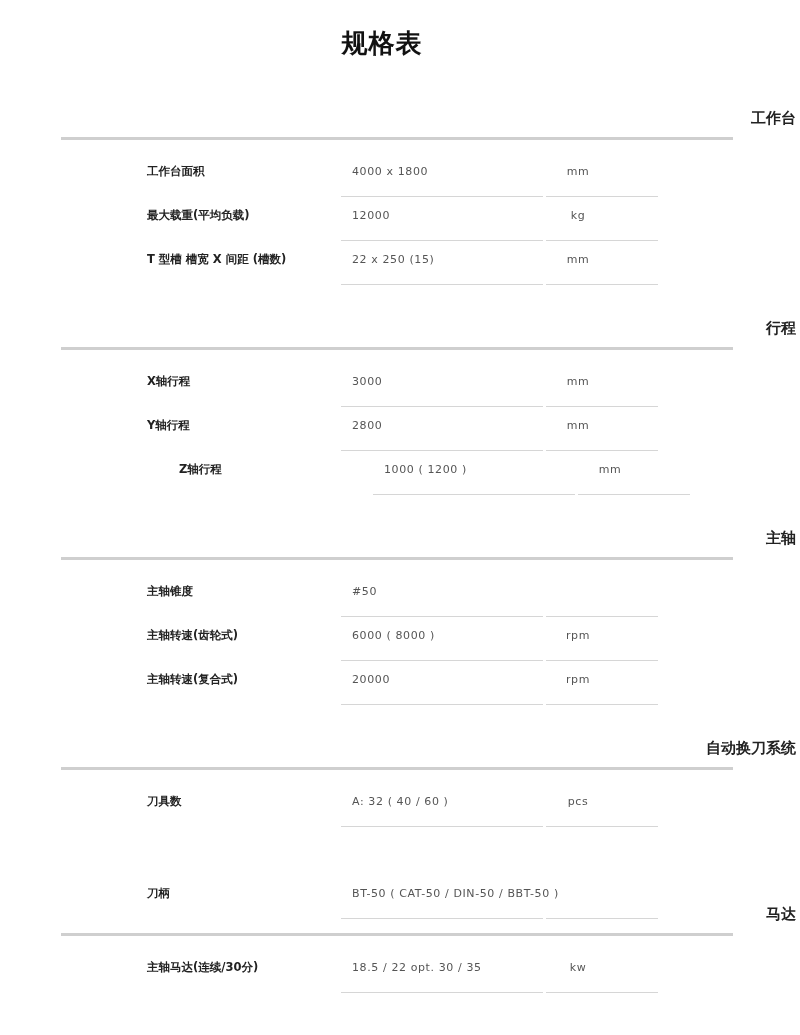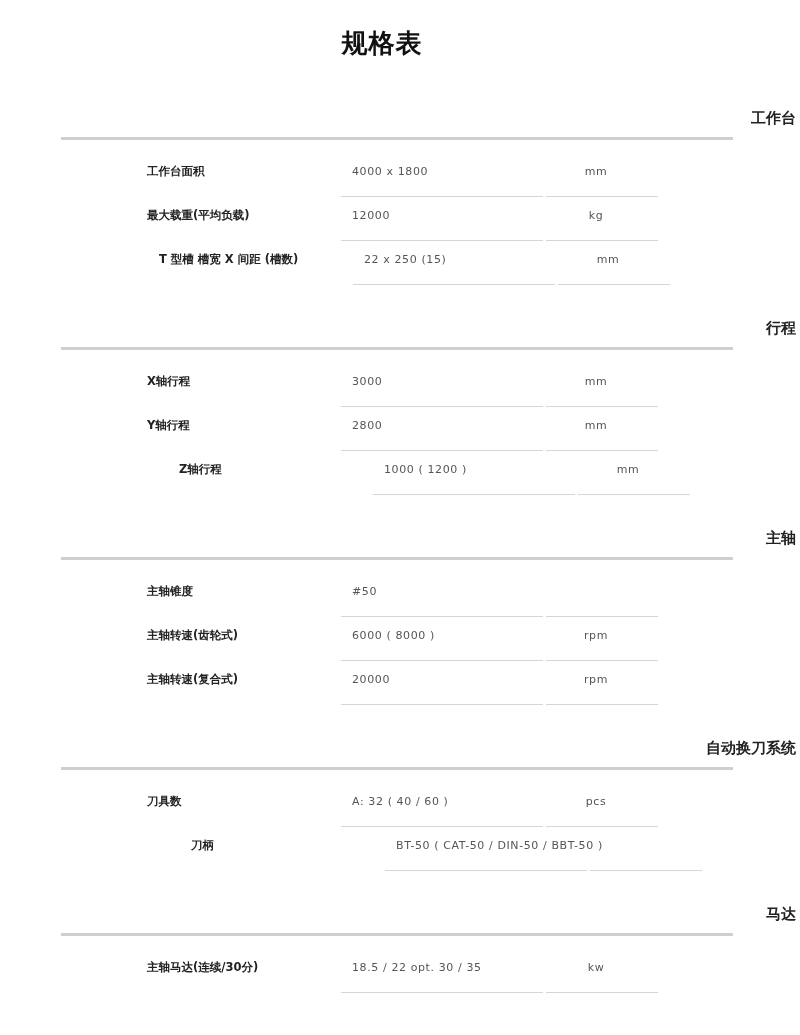--- a/index.html
+++ b/index.html
@@ -23,21 +23,21 @@
   .row { position: absolute; left: 0; width: 736px; height: 44px; }
   .row .label {
     position: absolute; left: 147px; top: 11px; font-size: 11.5px; font-weight: bold; color: #222;
     white-space: nowrap;
   }
   .row .value {
     position: absolute; left: 352px; top: 12px; font-size: 11px; color: #555; letter-spacing: 0.6px;
     white-space: nowrap;
   }
   .row .unit {
-    position: absolute; left: 540px; width: 112px; top: 12px; text-align: center;
+    position: absolute; left: 522px; width: 112px; top: 12px; text-align: center;
     font-size: 11px; color: #555; letter-spacing: 0.6px;
   }
   .row .value-line {
     position: absolute; left: 341px; width: 202px; top: 43px; height: 1px; background: #d6d6d6;
   }
   .row .unit-line {
     position: absolute; left: 546px; width: 112px; top: 43px; height: 1px; background: #d6d6d6;
   }
 </style>
 </head>
@@ -56,21 +56,21 @@
   <div class="value-line"></div>
   <div class="unit-line"></div>
 </div>
 <div class="row" style="top:197px;">
   <span class="label">最大载重(平均负载)</span>
   <span class="value">12000</span>
   <span class="unit">kg</span>
   <div class="value-line"></div>
   <div class="unit-line"></div>
 </div>
-<div class="row" style="top:241px;margin-left:12px;">
+<div class="row" style="top:241px;">
   <span class="label">T 型槽 槽宽 X 间距 (槽数)</span>
   <span class="value">22 x 250 (15)</span>
   <span class="unit">mm</span>
   <div class="value-line"></div>
   <div class="unit-line"></div>
 </div>
 
 <div class="section" style="top:319px;">
   <div class="section-title">行程</div>
   <div class="section-rule"></div>
@@ -127,21 +127,21 @@
   <div class="section-title">自动换刀系统</div>
   <div class="section-rule"></div>
 </div>
 <div class="row" style="top:783px;">
   <span class="label">刀具数</span>
   <span class="value">A: 32 ( 40 / 60 )</span>
   <span class="unit">pcs</span>
   <div class="value-line"></div>
   <div class="unit-line"></div>
 </div>
-<div class="row" style="top:827px;margin-left:44px;">
+<div class="row" style="top:875px;">
   <span class="label">刀柄</span>
   <span class="value">BT-50 ( CAT-50 / DIN-50 / BBT-50 )</span>
   <span class="unit"></span>
   <div class="value-line"></div>
   <div class="unit-line"></div>
 </div>
 
 <div class="section" style="top:905px;">
   <div class="section-title">马达</div>
   <div class="section-rule"></div>

